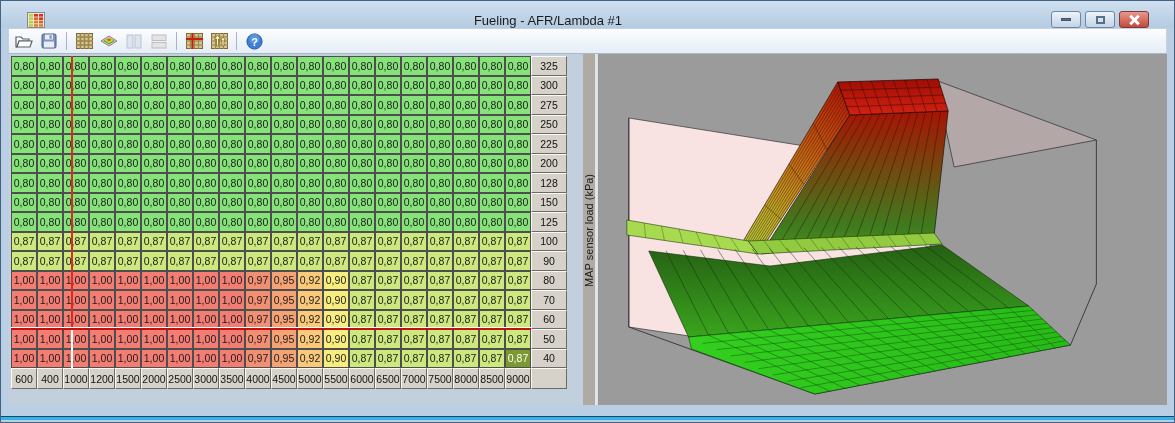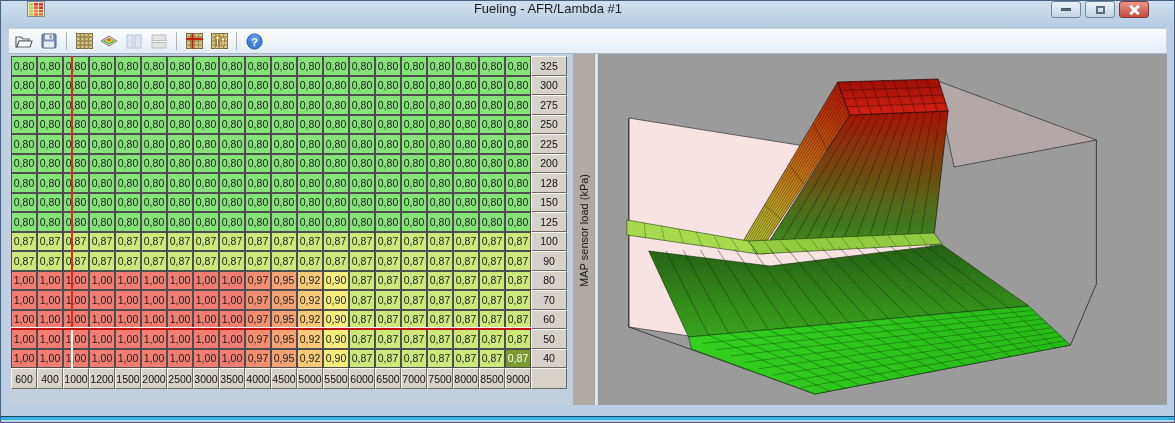--- a/index.html
+++ b/index.html
@@ -1,19 +1,19 @@
 <!DOCTYPE html>
 <html><head>
 <meta charset="utf-8">
 <style>
   html,body{margin:0;padding:0;background:#8a8a8a;font-family:"Liberation Sans",sans-serif;}
   *{box-sizing:border-box;}
   .window{width:1175px;height:423px;border:1px solid #446382;background:#BACFE3;position:relative;overflow:hidden;}
   
-  .titlebar{height:27px;display:flex;align-items:flex-start;padding:0 23px;
+  .titlebar{height:27px;display:flex;align-items:flex-end;padding:0 23px;
     background:linear-gradient(#CFE0F0,#B4CBE1);}
   .app-icon{width:18px;height:16px;margin-left:3px;flex:0 0 auto;}
   .title{flex:1;text-align:center;font-size:13px;color:#1b1b1b;}
   .win-controls{display:flex;gap:4px;margin-right:2px;}
   .wbtn{width:30px;height:17px;border:1px solid #6f86a0;border-radius:3px;
     background:linear-gradient(#EDF3FA,#C3D4E6);display:flex;align-items:center;justify-content:center;}
   .wbtn.close{background:linear-gradient(#E9978D,#C4493C);border-color:#7e3a31;}
   .glyph-min{width:10px;height:3px;background:#5a6e84;border:1px solid #41556b;}
   .glyph-restore{width:9px;height:8px;border:2px solid #5a6e84;background:transparent;}
   .glyph-close{width:10px;height:10px;position:relative;}
@@ -21,21 +21,21 @@
   .glyph-close:before{transform:rotate(45deg);}  .glyph-close:after{transform:rotate(-45deg);}
   
   .toolbar{height:26px;margin:0 7px;background:linear-gradient(#FCFDFF,#E5EDF6);
     border:1px solid #C6D1DD;border-bottom-color:#AAB8C6;display:flex;align-items:center;padding:0 3px;gap:1px;}
   .tb-btn{width:24px;height:22px;display:flex;align-items:center;justify-content:center;border-radius:2px;}
   .tb-sep{width:1px;height:18px;background:#A9B5C3;margin:0 4px;}
   
   .content{height:353px;margin:0 7px;display:flex;background:#BACFE3;}
   .table-pane{width:586px;background:#C2CFDC;display:flex;position:relative;}
   .grid-col{display:flex;flex-direction:column;}
-  .grid-wrap{position:relative;padding:2px 6px 0 3px;}
+  .grid-wrap{position:relative;padding:2px 16px 0 3px;}
   .grid{display:grid;grid-template-columns:repeat(20,26px) 36px;grid-template-rows:repeat(16,19.5px) 21px;}
   .cell{border:1px solid #4e4e4e;display:flex;align-items:center;justify-content:center;
     font-size:10.5px;color:#1c1c1c;overflow:hidden;}
   .hdr{background:#D6D2CA;border:1px solid;border-color:#FAF9F6 #6E6B64 #6E6B64 #FAF9F6;
     display:flex;align-items:center;justify-content:center;font-size:10.5px;color:#111;}
   .rpm-strip{height:16px;width:556px;margin-left:3px;background:#ACACAC;display:flex;
     align-items:center;justify-content:center;font-size:11px;color:#1a1a1a;margin-top:30px;}
   .map-strip{width:24px;background:#AFABA4;display:flex;align-items:center;justify-content:center;}
   .map-strip span{writing-mode:vertical-rl;transform:rotate(180deg);font-size:11px;color:#1a1a1a;white-space:nowrap;}
   .xhair-v{position:absolute;width:2px;background:#D92B1F;z-index:5;}

